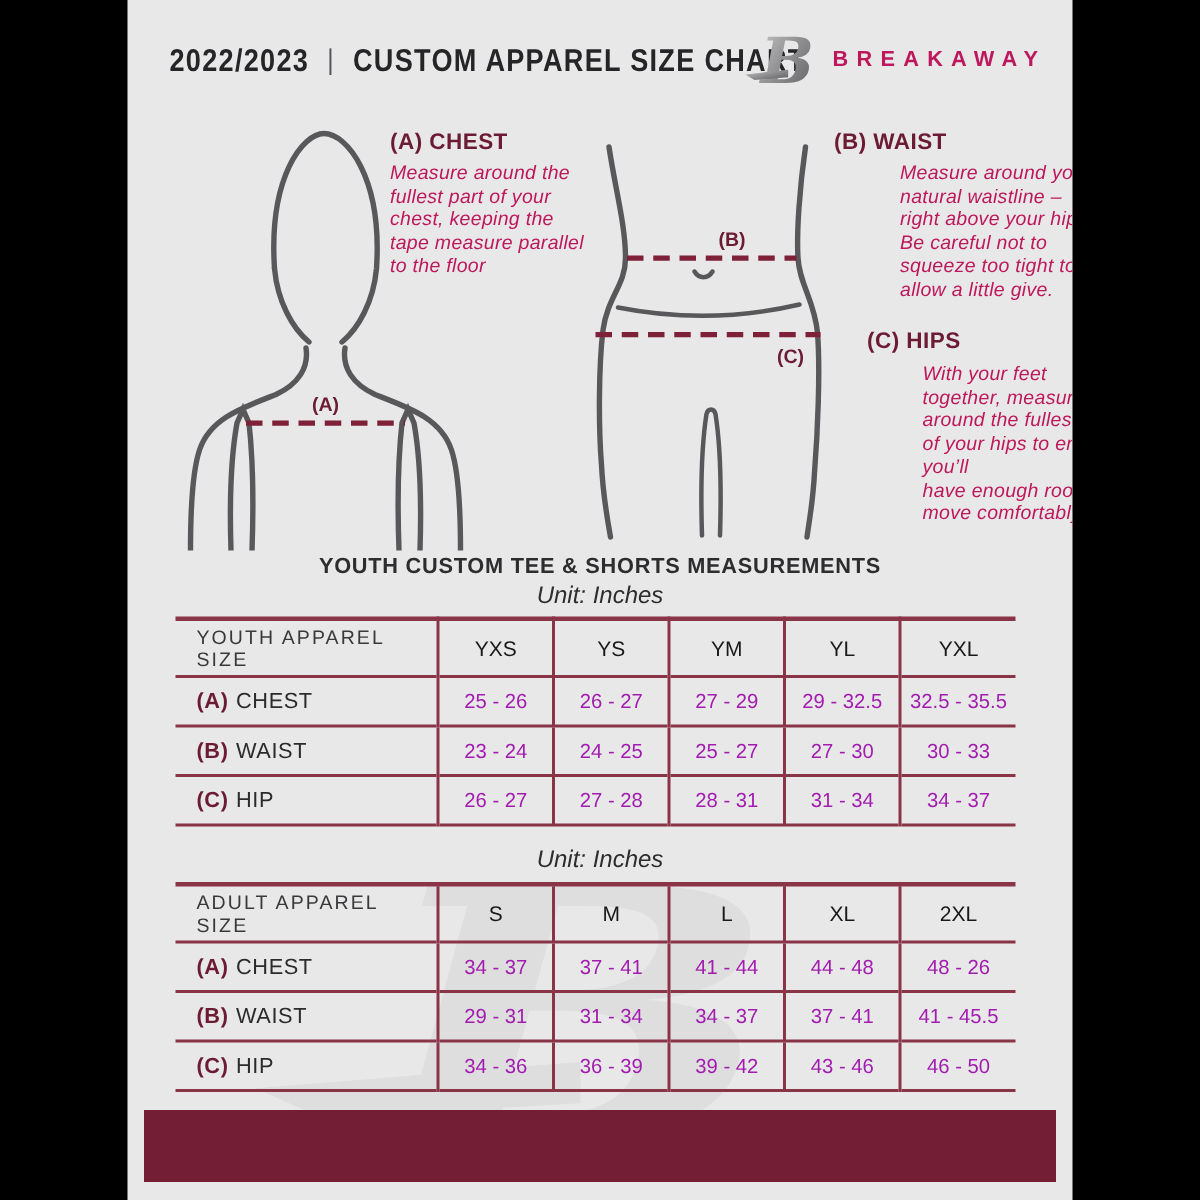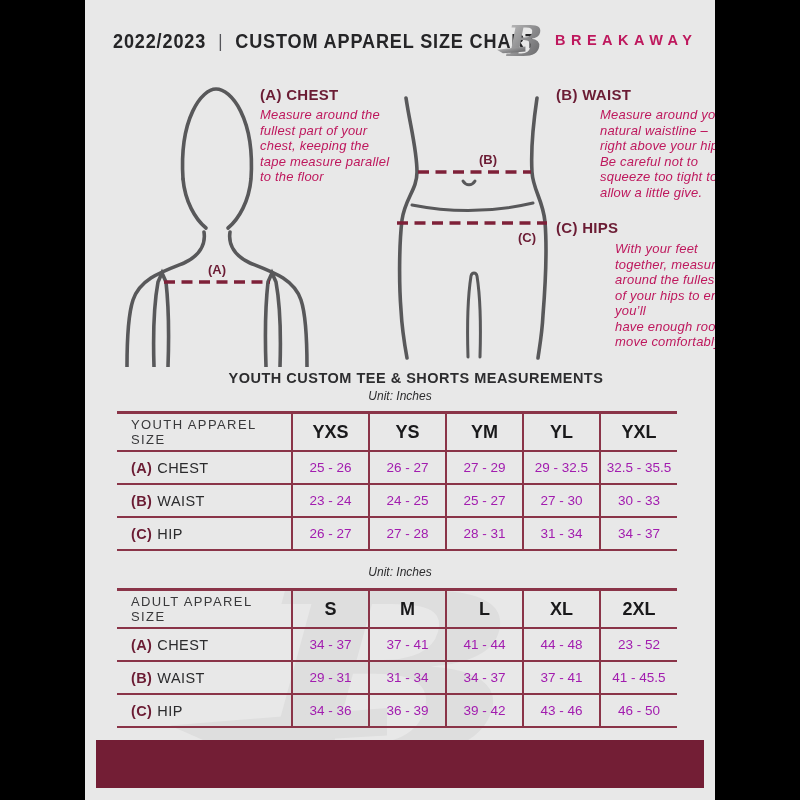--- a/index.html
+++ b/index.html
@@ -21,30 +21,30 @@
   .guide-h{position:absolute;font-weight:bold;font-size:15px;color:#6b1c34;
     letter-spacing:0.3px;z-index:3;}
   .guide-p{position:absolute;font-style:italic;font-size:13px;line-height:15.5px;
     color:#be185d;white-space:pre-line;letter-spacing:0.2px;z-index:3;}
   .fig-outline{fill:none;stroke:#58585a;stroke-width:3.6;stroke-linecap:round;}
   .fig-dash{stroke:#7e2038;stroke-width:3.5;stroke-dasharray:11 6.5;fill:none;}
   .fig-label{font-family:"Liberation Sans",sans-serif;font-weight:bold;font-size:13px;fill:#6b1c34;}
 
   
   .tbl-title{position:absolute;left:0;width:630px;text-align:center;font-weight:bold;
-    font-size:14.5px;letter-spacing:0.5px;color:#2d2d2f;z-index:2;padding-left:16px;}
+    font-size:14.5px;letter-spacing:0.5px;color:#2d2d2f;z-index:2;}
   .tbl-unit{position:absolute;left:0;width:630px;text-align:center;font-style:italic;
-    font-size:12px;color:#2d2d2f;z-index:2;}
+    font-size:16px;color:#2d2d2f;z-index:2;}
   table.size-table{position:absolute;left:32px;width:560px;border-collapse:collapse;
     table-layout:fixed;z-index:2;border-top:3px solid #8a3448;border-bottom:2px solid #8a3448;}
   .size-table tr+tr{border-top:2px solid #8a3448;}
   .size-table th,.size-table td{padding:0;border:none;}
   .size-table th:not(.label-col),.size-table td:not(.label-col){border-left:2px solid #8a3448;
     text-align:center;}
-  .size-table th{height:36px;font-weight:bold;font-size:18px;color:#19191b;}
+  .size-table th{height:36px;font-weight:normal;font-size:14px;color:#19191b;}
   .size-table td{height:31px;font-size:13.5px;color:#a21caf;}
   .size-table .label-col{text-align:left;padding-left:14px;}
   .size-table th.label-col{font-weight:400;font-size:13px;letter-spacing:1.4px;color:#39393b;}
   .size-table td.label-col{font-size:14.5px;color:#2b2b2d;letter-spacing:0.4px;}
   .mk{font-weight:bold;color:#6b1c34;margin-right:5px;}
 
   
   .watermark{position:absolute;left:78px;top:548px;width:350px;height:250px;z-index:0;}
   .bottom-bar{position:absolute;left:11px;top:740px;width:608px;height:48px;
     background:#731e35;z-index:4;}
@@ -111,21 +111,21 @@
 to the floor</div>
 
     <div class="guide-h" style="left:471px;top:86px;">(B) WAIST</div>
     <div class="guide-p" style="left:471px;top:107px;width:152px;margin-left:44px;">Measure around your
 natural waistline –
 right above your hips.
 Be careful not to
 squeeze too tight to
 allow a little give.</div>
 
-    <div class="guide-h" style="left:471px;top:219px;">(C) HIPS</div>
+    <div class="guide-h" style="left:493px;top:219px;">(C) HIPS</div>
     <div class="guide-p" style="left:498px;top:241px;width:152px;margin-left:32px;">With your feet
 together, measure
 around the fullest part
 of your hips to ensure
 you’ll
 have enough room to
 move comfortably.</div>
 
     <div class="tbl-title" style="top:370px;">YOUTH CUSTOM TEE &amp; SHORTS MEASUREMENTS</div>
     <div class="tbl-unit" style="top:389px;">Unit: Inches</div>
@@ -194,21 +194,21 @@
         <th>L</th>
         <th>XL</th>
         <th>2XL</th>
       </tr>
       <tr>
         <td class="label-col"><span class="mk">(A)</span><span>CHEST</span></td>
         <td>34 - 37</td>
         <td>37 - 41</td>
         <td>41 - 44</td>
         <td>44 - 48</td>
-        <td>23 - 52</td>
+        <td>48 - 26</td>
       </tr>
       <tr>
         <td class="label-col"><span class="mk">(B)</span><span>WAIST</span></td>
         <td>29 - 31</td>
         <td>31 - 34</td>
         <td>34 - 37</td>
         <td>37 - 41</td>
         <td>41 - 45.5</td>
       </tr>
       <tr>

